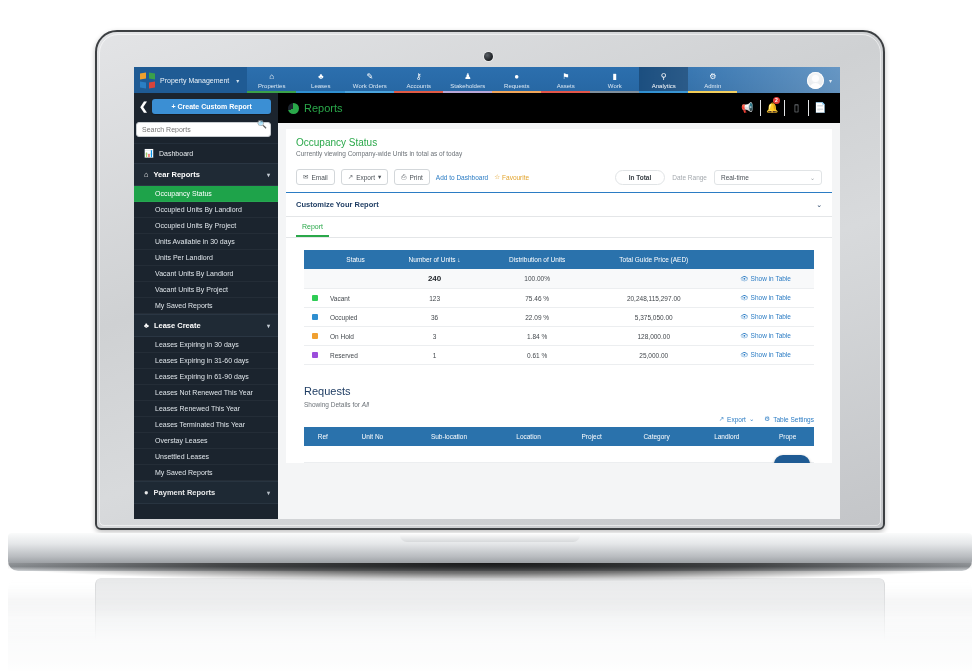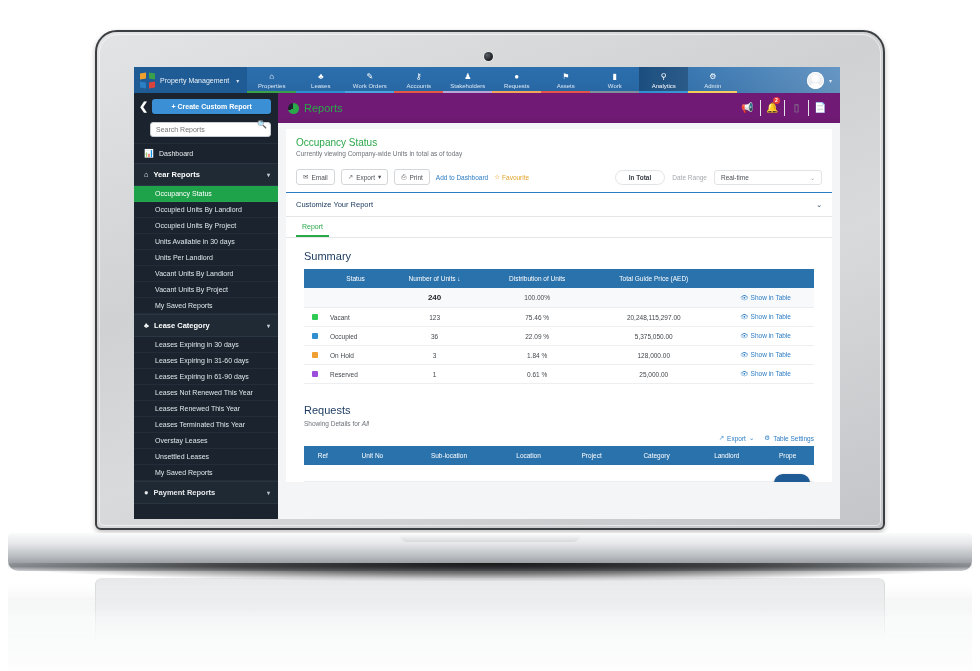--- a/index.html
+++ b/index.html
@@ -126,21 +126,21 @@
     width: 144px; flex:none; background:#1b242e; color:#ffffff;
     display:flex; flex-direction:column; min-height:0; position:relative;
   }
   .side-top { padding: 6px 7px 4px 7px; display:flex; align-items:center; gap:4px; }
   .collapse-arrow { color:#fff; font-size:11px; font-weight:bold; line-height:1; cursor:pointer; margin-left:-2px;}
   .btn-create {
     flex:1; background:#3b8fd4; color:#fff; font-size:7px; font-weight:bold;
     border:none; border-radius:3px; padding:4px 4px; cursor:pointer; text-align:center;
     box-shadow: 0 1px 1px rgba(0,0,0,.25);
   }
-  .search-wrap { margin: 0 7px 6px 16px; position:relative; }
+  .search-wrap { margin: 0 7px 6px 2px; position:relative; }
   .search-input {
     width:100%; background:#fff; border:1px solid #c8ccd0; border-radius:3px;
     font-size:7px; color:#6b7077; padding:3px 16px 3px 5px; outline:none;
     font-family:"Liberation Sans", sans-serif;
   }
   .search-ico { position:absolute; right:4px; top:2px; font-size:8px; color:#3b8fd4; }
 
   .side-scroll { flex:1; overflow:hidden; }
   .side-link {
     display:flex; align-items:center; gap:5px; padding:5px 8px 5px 10px;
@@ -156,21 +156,21 @@
   .side-group .grp-caret { margin-left:auto; font-size:6px; color:#c6ced6; }
   .side-item {
     padding:4px 8px 4px 21px; font-size:7px; color:#dfe5ea; cursor:pointer;
     border-bottom:1px solid rgba(255,255,255,.045); white-space:nowrap;
   }
   .side-item.active { background:#1ea34a; color:#ffffff; }
 
   
   .main { flex:1; min-width:0; background:#f4f5f6; overflow:hidden; position:relative; }
   .page-head {
-    height: 30px; background:#701a75; display:flex; align-items:center;
+    height: 30px; background:#000000; display:flex; align-items:center;
     padding: 0 8px 0 10px; position:relative;
   }
   .page-head::after{
     content:""; position:absolute; left:0; right:0; bottom:0; height:8px;
     background: linear-gradient(180deg, rgba(0,0,0,0) 0%, rgba(0,0,0,.045) 100%);
     pointer-events:none;
   }
   .page-title { display:flex; align-items:center; gap:5px; }
   .pie-ico { width:11px; height:11px; border-radius:50%;
     background: conic-gradient(#2aa84a 0deg 250deg, #1b242e 250deg 360deg); }
@@ -213,21 +213,21 @@
     border:1px solid #e1e4e6; border-radius:3px; background:#fff;
     font-size:6.5px; color:#4a5056; padding:3px 6px; width:108px;
     display:flex; align-items:center; cursor:pointer;
   }
   .dr-select .chev { margin-left:auto; color:#9aa0a5; font-size:6px; }
 
   .customize {
     display:flex; align-items:center; padding: 7px 10px;
     border-bottom:1px solid #e4e6e8; background:#fff; cursor:pointer;
   }
-  .customize-text { font-size:7.5px; font-weight:normal; color:#1f3d63; }
+  .customize-text { font-size:7.5px; font-weight:bold; color:#1f3d63; }
   .customize .chev { margin-left:auto; color:#1f3d63; font-size:7px; }
 
   .tabs { display:flex; padding: 0 10px; border-bottom:1px solid #e4e6e8; background:#fff; }
   .tab {
     font-size:7px; color:#2aa84a; padding:6px 6px 5px; cursor:pointer;
     border-bottom:2px solid #2aa84a;
   }
 
   .panel { background:#fff; padding: 12px 18px 0 18px; }
   .sec-title { font-size:11px; color:#1f3d63; margin-bottom:7px; }
@@ -365,21 +365,21 @@
               <div class="side-item active">Occupancy Status</div>
               <div class="side-item">Occupied Units By Landlord</div>
               <div class="side-item">Occupied Units By Project</div>
               <div class="side-item">Units Available in 30 days</div>
               <div class="side-item">Units Per Landlord</div>
               <div class="side-item">Vacant Units By Landlord</div>
               <div class="side-item">Vacant Units By Project</div>
               <div class="side-item">My Saved Reports</div>
               <div class="side-group">
                 <span class="s-ico">♣</span>
-                <span>Lease Category</span>
+                <span>Lease Create</span>
                 <span class="grp-caret">▾</span>
               </div>
               <div class="side-item">Leases Expiring in 30 days</div>
               <div class="side-item">Leases Expiring in 31-60 days</div>
               <div class="side-item">Leases Expiring in 61-90 days</div>
               <div class="side-item">Leases Not Renewed This Year</div>
               <div class="side-item">Leases Renewed This Year</div>
               <div class="side-item">Leases Terminated This Year</div>
               <div class="side-item">Overstay Leases</div>
               <div class="side-item">Unsettled Leases</div>
@@ -447,21 +447,20 @@
               <span class="customize-text">Customize Your Report</span>
               <span class="chev">⌄</span>
             </div>
 
             <div class="tabs">
               <div class="tab">Report</div>
             </div>
 
             <div class="panel">
 
-              <div class="sec-title">Summary</div>
               <table class="grid">
                 <thead>
                   <tr id="summary-head-row">
                       <th class="col-swatch"></th>
                       <th>Status</th>
                       <th><span>Number of Units</span> <span>↓</span></th>
                       <th>Distribution of Units</th>
                       <th>Total Guide Price (AED)</th>
                       <th></th>
                     </tr>

